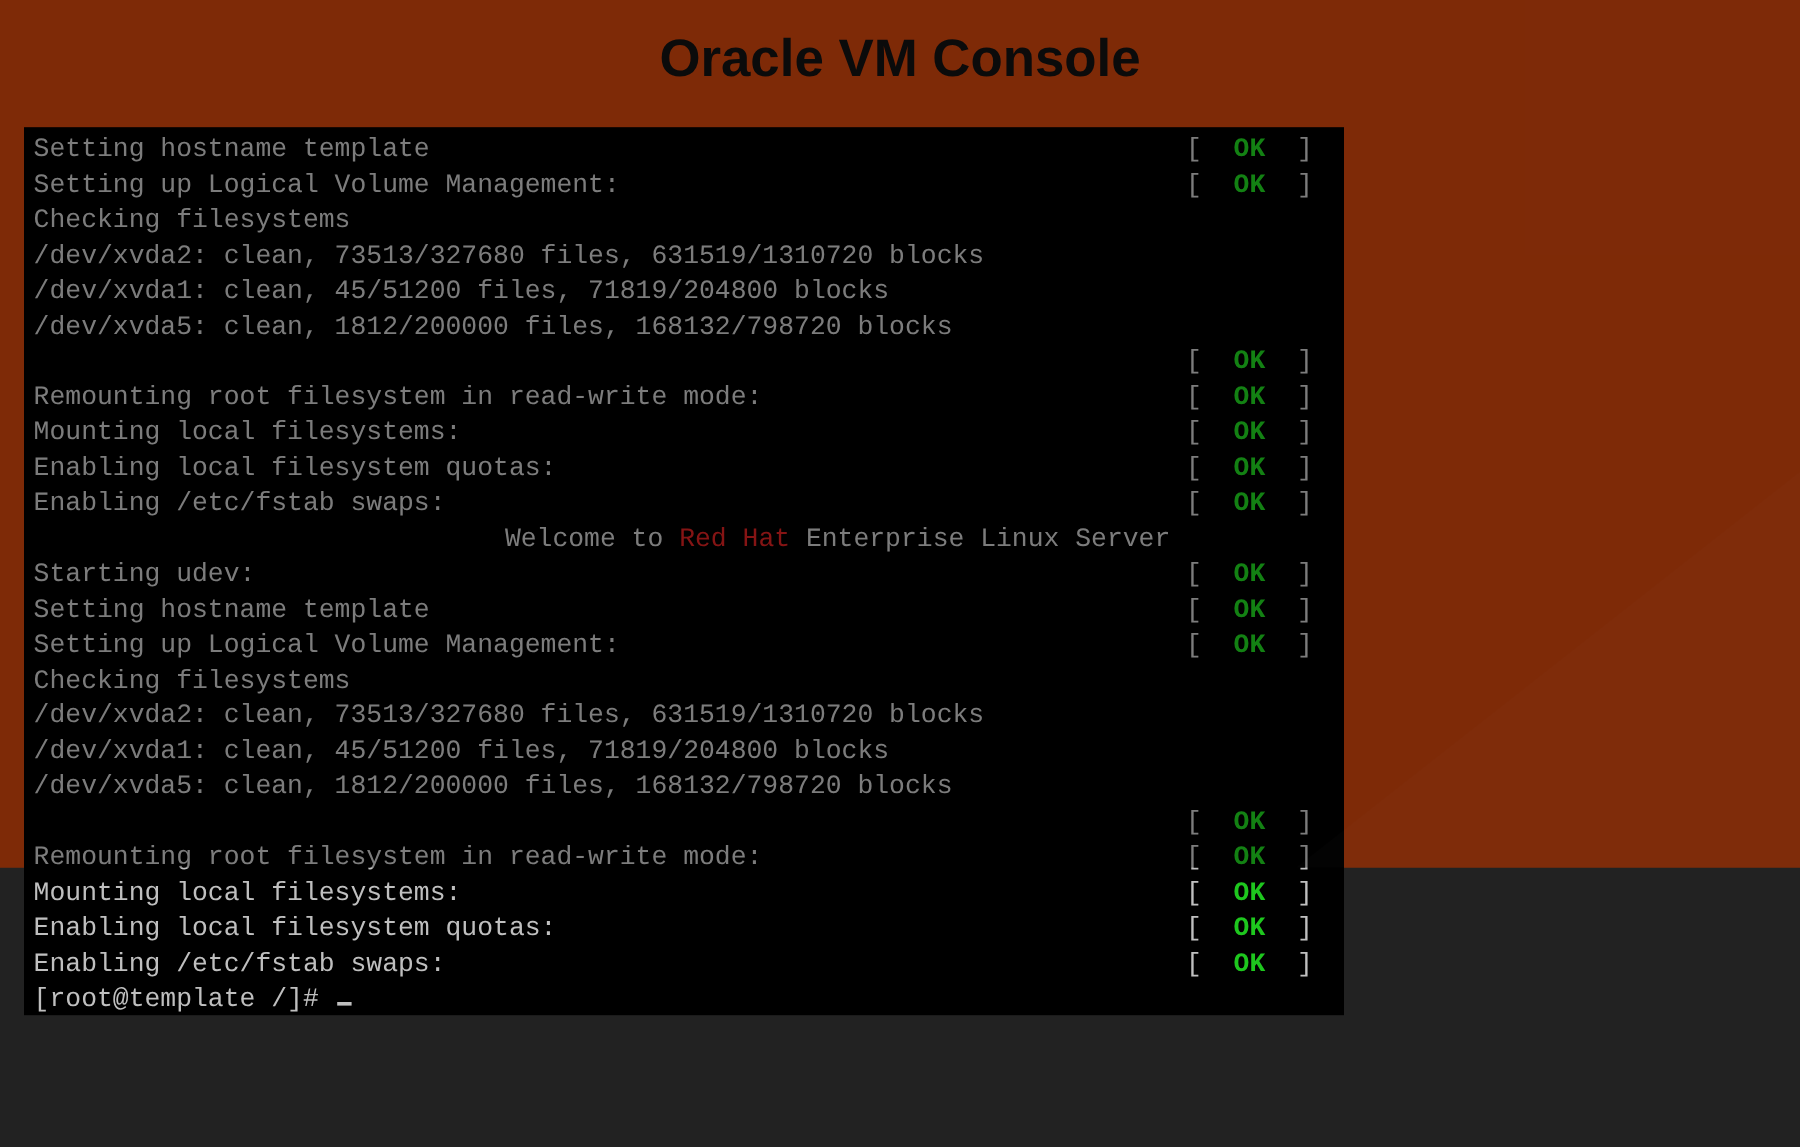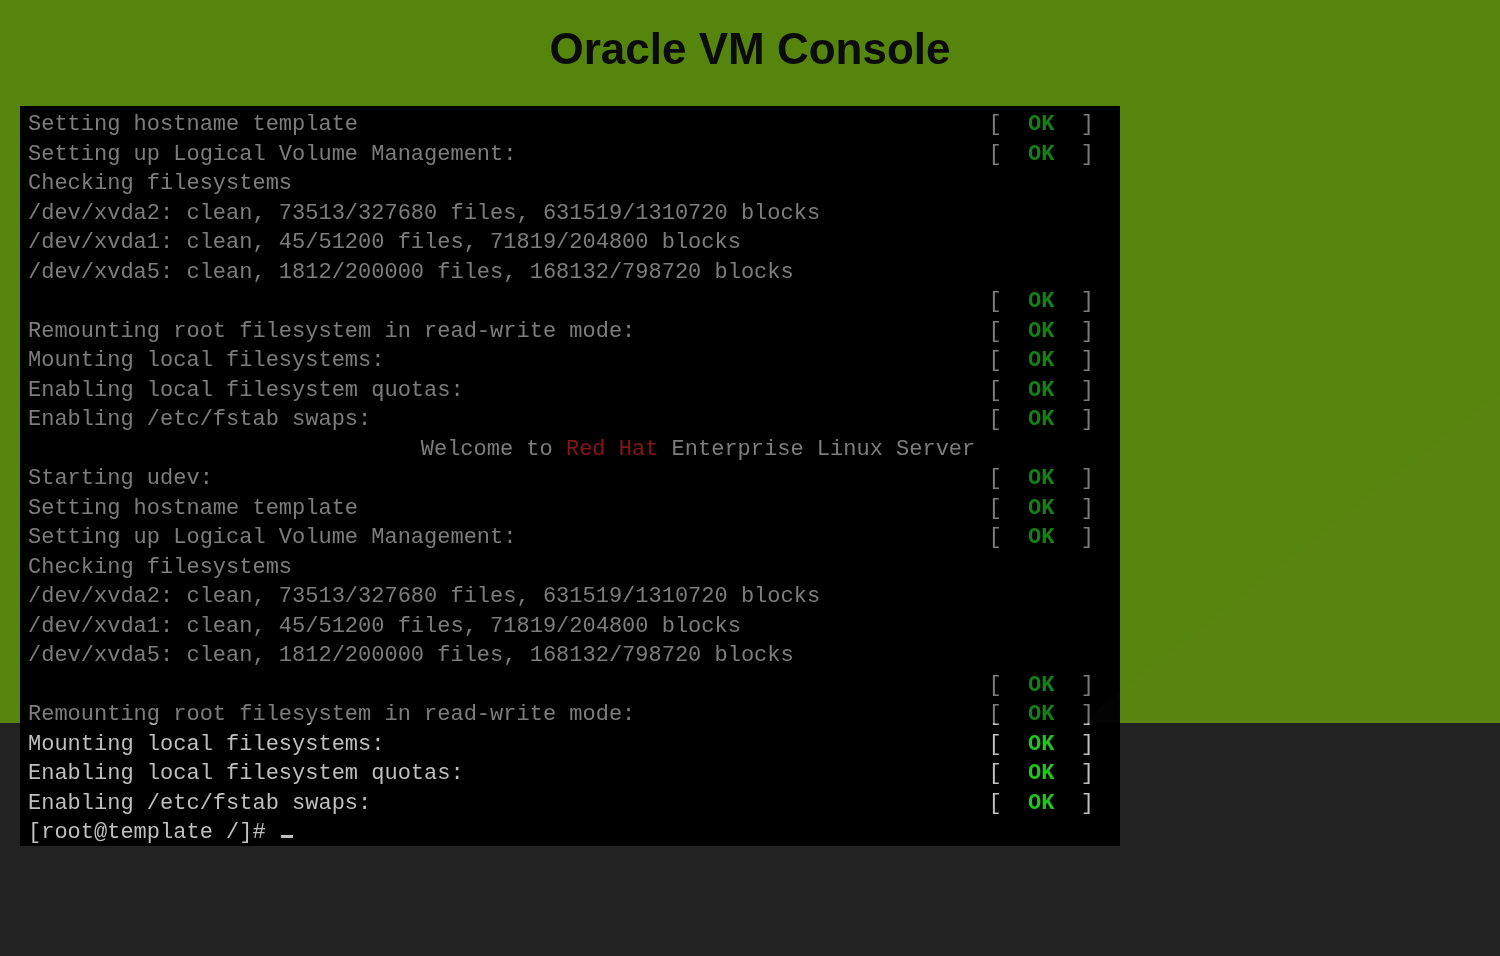--- a/index.html
+++ b/index.html
@@ -9,21 +9,21 @@
     height: 956px;
     background: #222222;
     overflow: hidden;
     font-family: Arial, Helvetica, sans-serif;
   }
 
   .slide {
     position: relative;
     width: 1500px;
     height: 723px;
-    background: #84cc16;
+    background: #c2410c;
   }
 
   
   .slide::after {
     content: "";
     position: absolute;
     inset: 0;
     background: rgba(0,0,0,0.35);
     pointer-events: none;
   }

